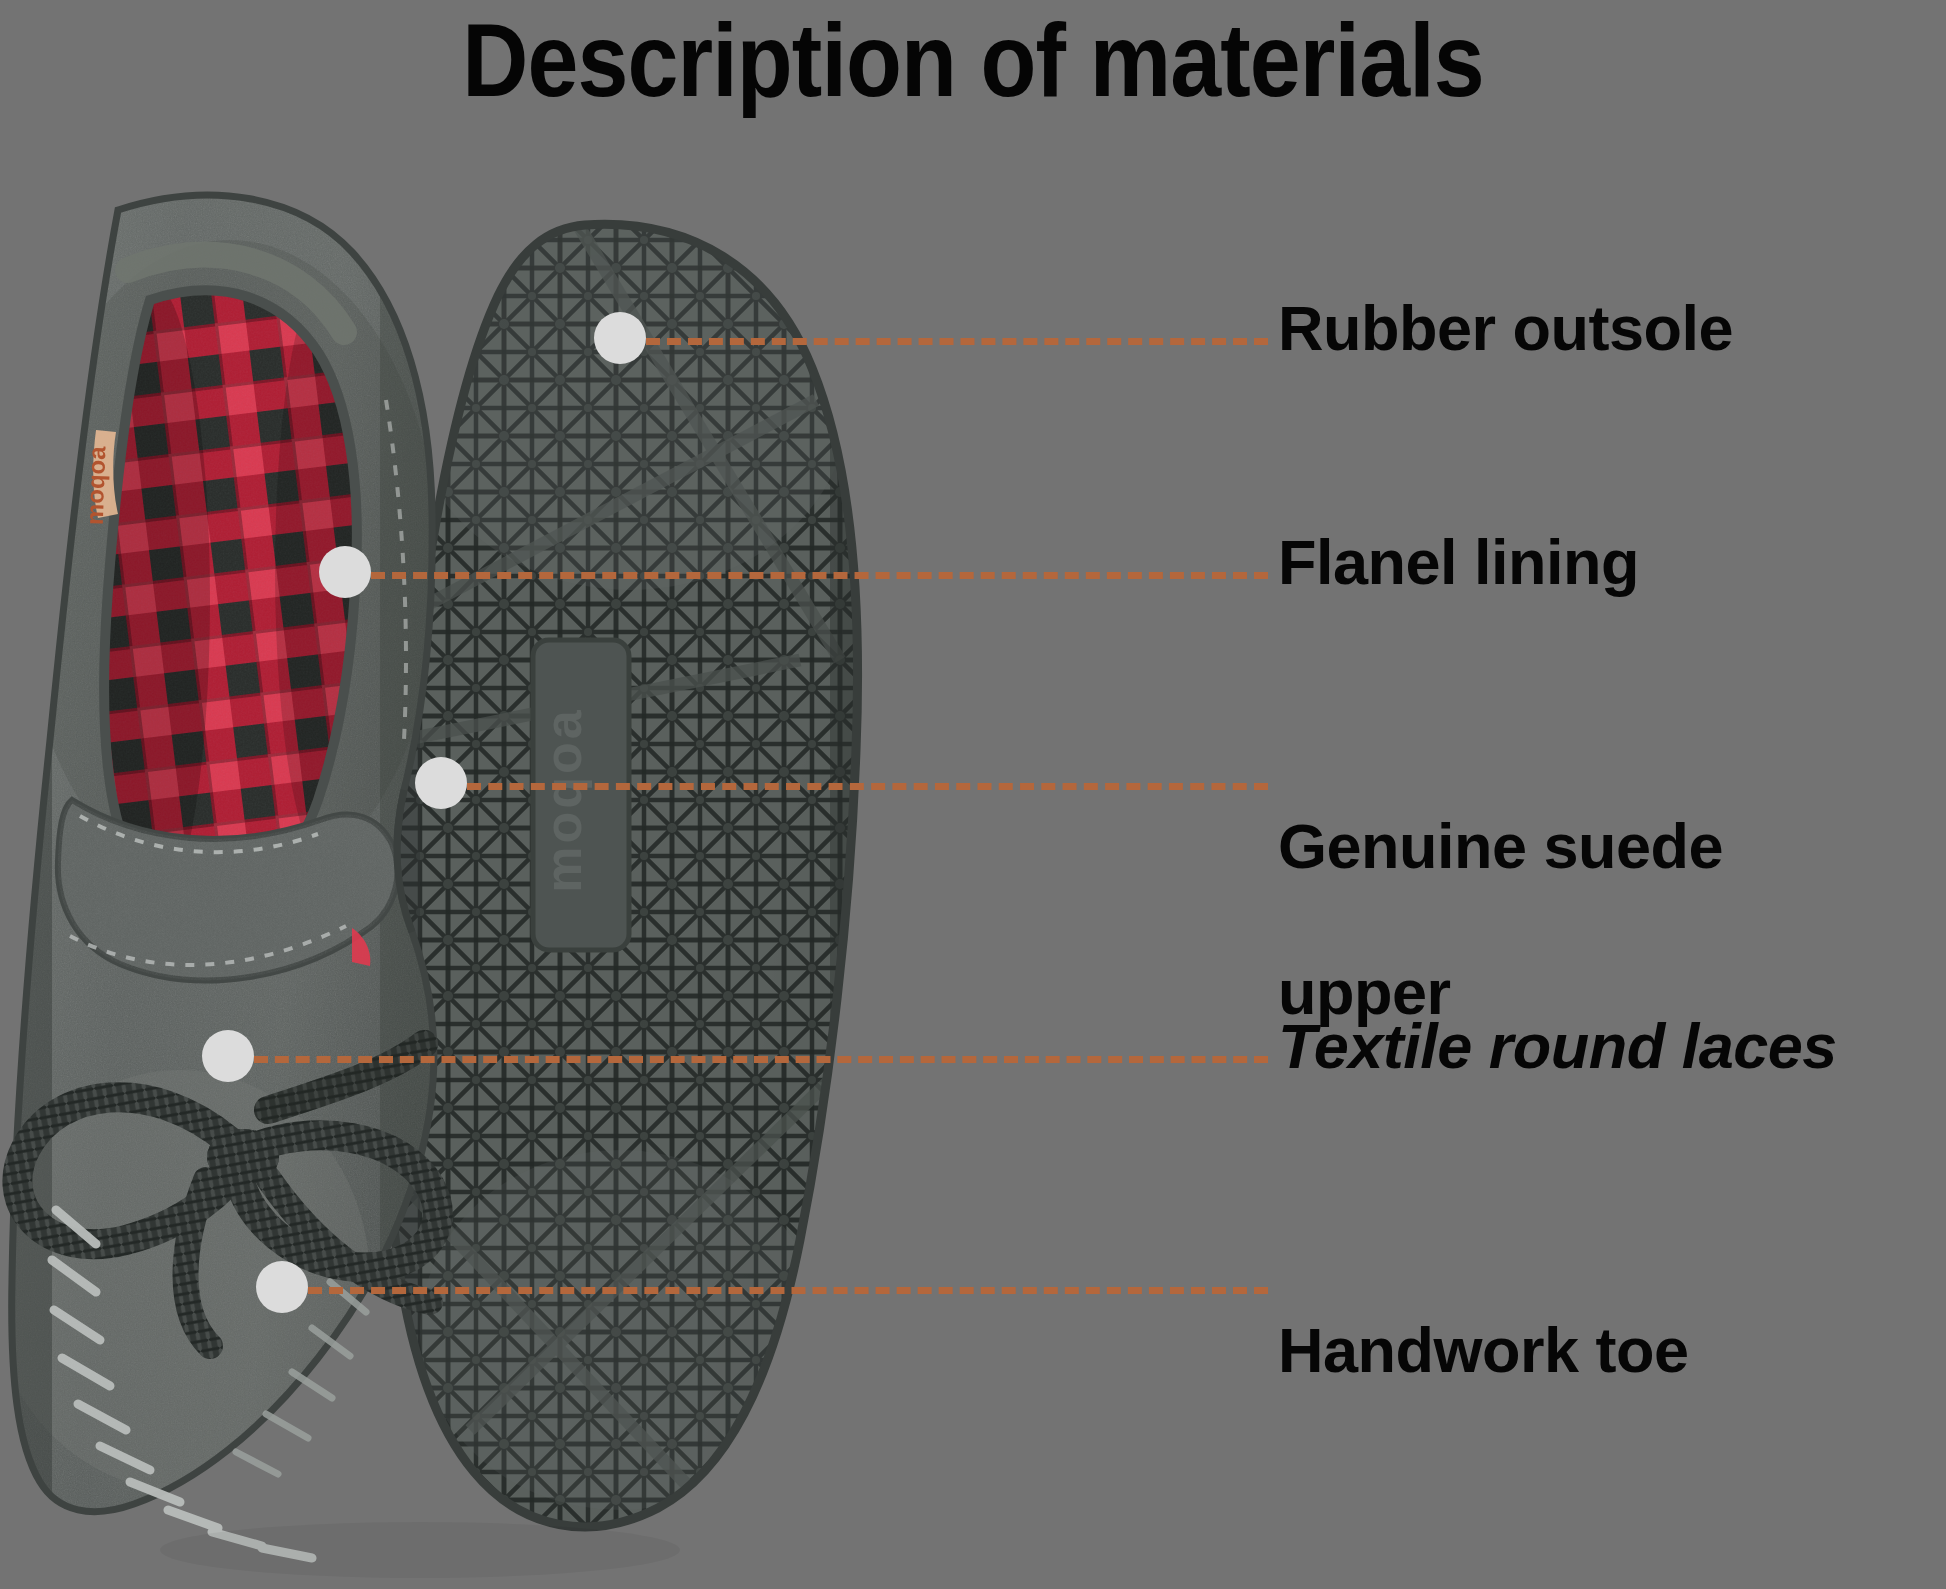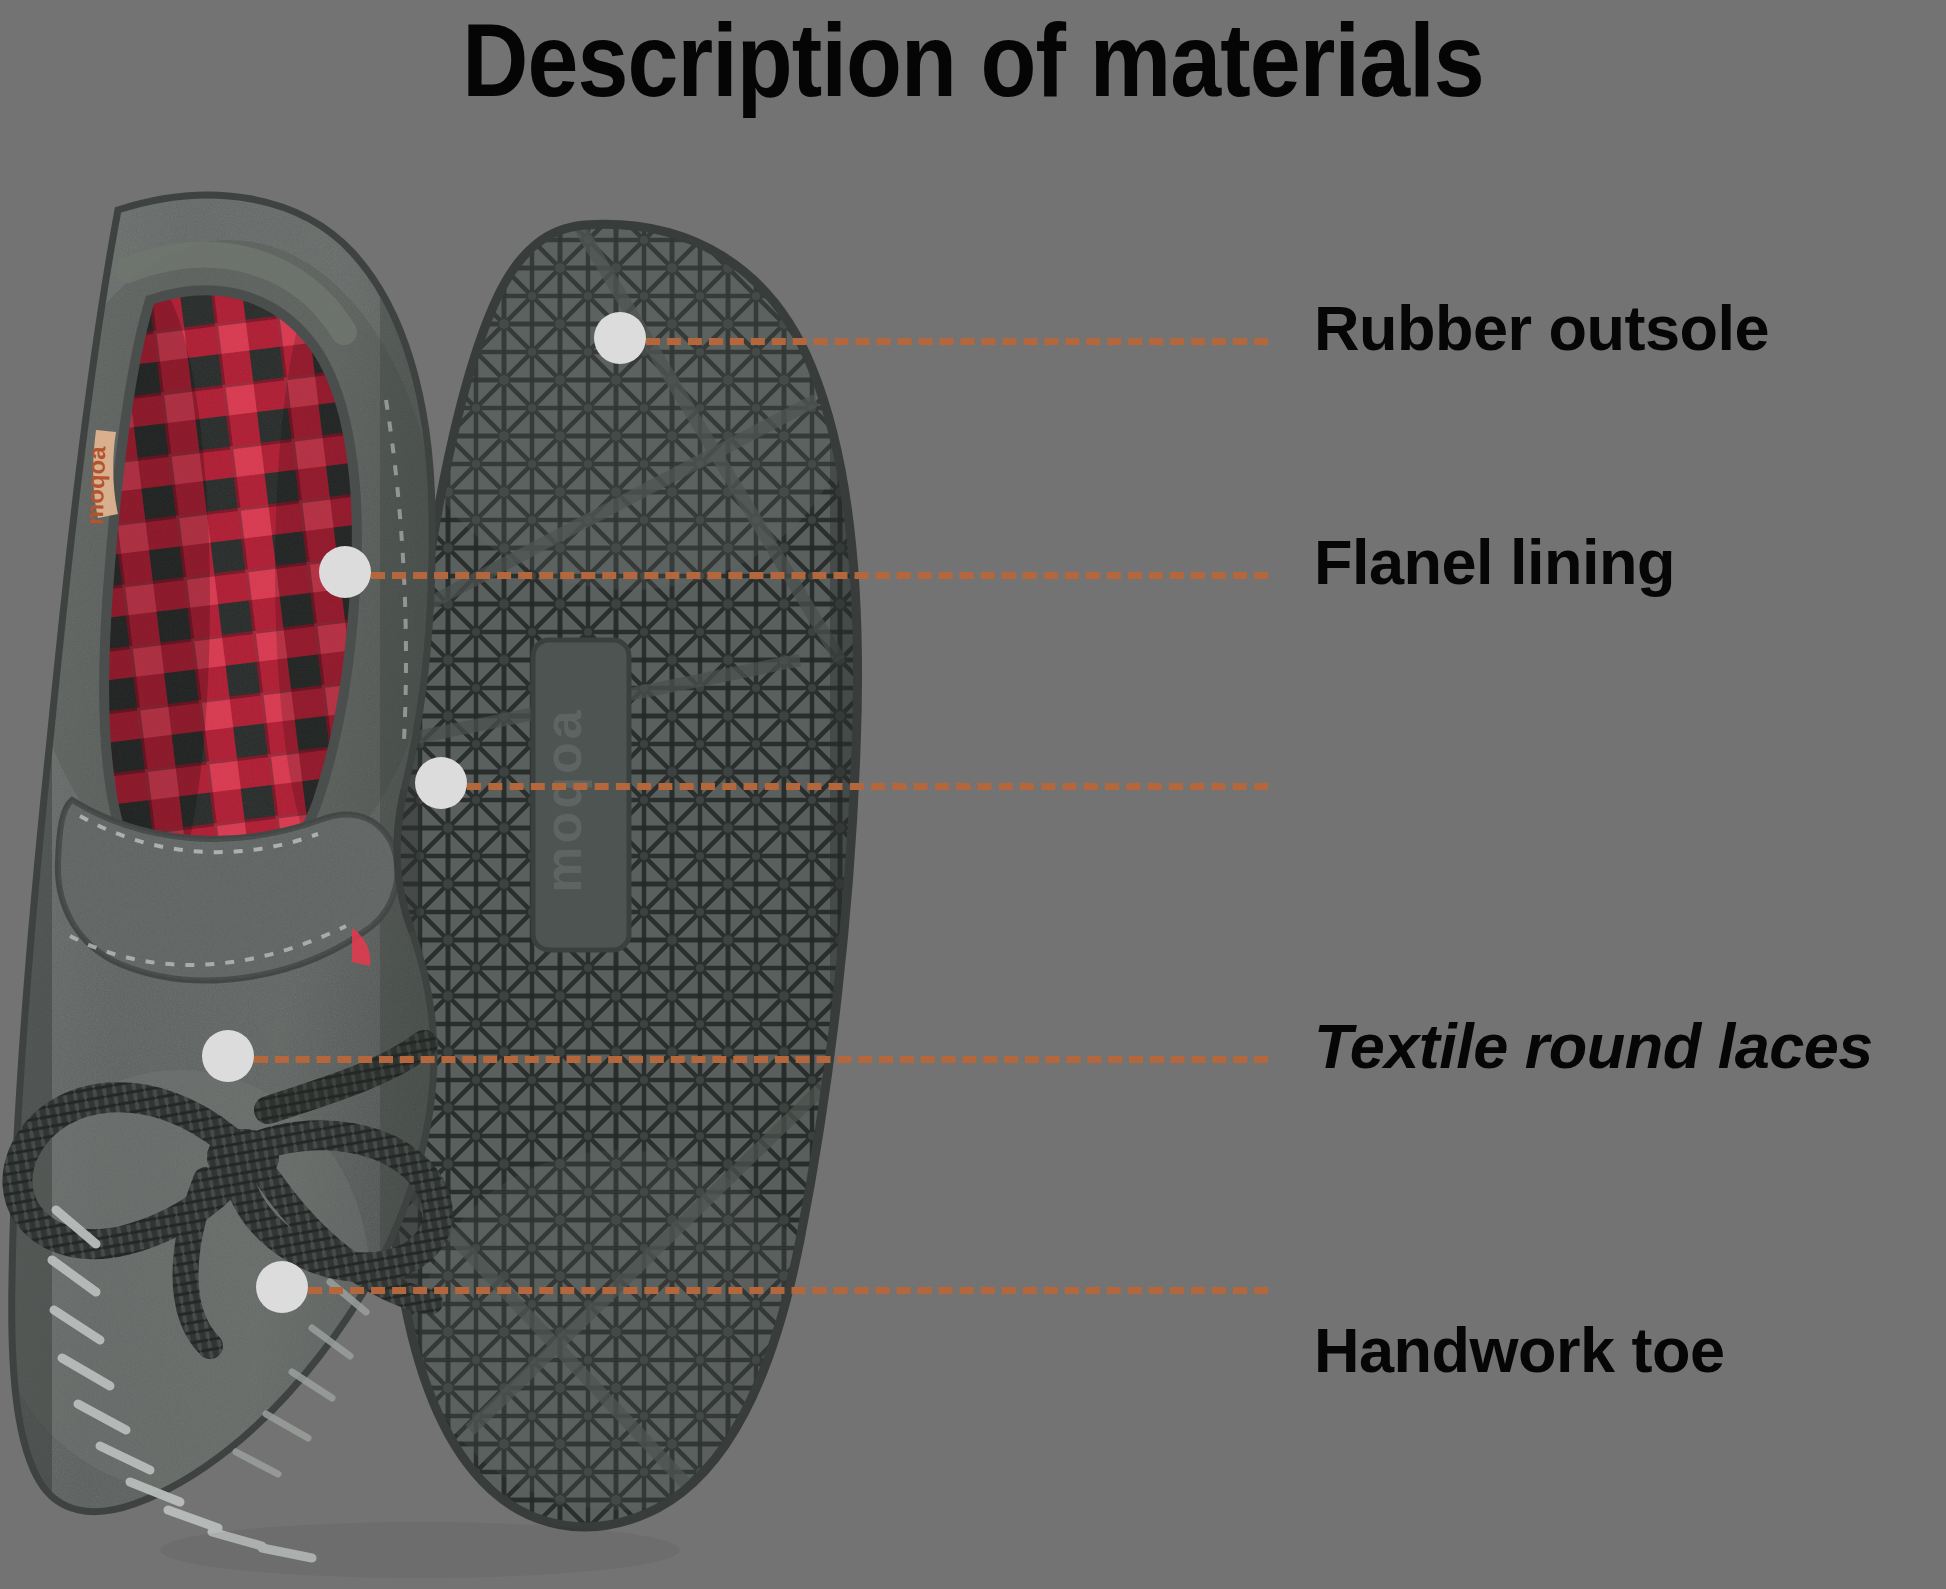--- a/index.html
+++ b/index.html
@@ -42,21 +42,20 @@
   
   .label{
     position:absolute;
     font-family:"Liberation Sans","DejaVu Sans",sans-serif;
     font-weight:bold;
     font-size:63px;
     line-height:1.16;
     color:#060606;
     white-space:pre-line;
     letter-spacing:-0.5px;
-    margin-left:36px;
   }
 </style>
 </head>
 <body>
 
 <div id="page">
 
   <div class="title">Description of materials</div>
 
   <div id="photo">
@@ -354,20 +353,24 @@
   <div class="dot" style="left:594px;top:312px;width:52px;height:52px;"></div>
   <div class="dot" style="left:319px;top:546px;width:52px;height:52px;"></div>
   <div class="dot" style="left:415px;top:757px;width:52px;height:52px;"></div>
   <div class="dot" style="left:202px;top:1030px;width:52px;height:52px;"></div>
   <div class="dot" style="left:256px;top:1261px;width:52px;height:52px;"></div>
 
   <div class="label" style="left:1278px;top:292px;">Rubber outsole</div>
 
   <div class="label" style="left:1278px;top:526px;">Flanel lining</div>
 
+  <div class="label" style="left:1278px;top:737px;">
+    <span>Genuine suede</span><br>
+    <span>upper</span>
+  </div>
 
   <div class="label" style="left:1278px;top:1010px;font-style:italic;">Textile round laces</div>
 
   <div class="label" style="left:1278px;top:1241px;">
     <span>Handwork toe</span><br>
   </div>
 
 </div>
 
 </body></html>

